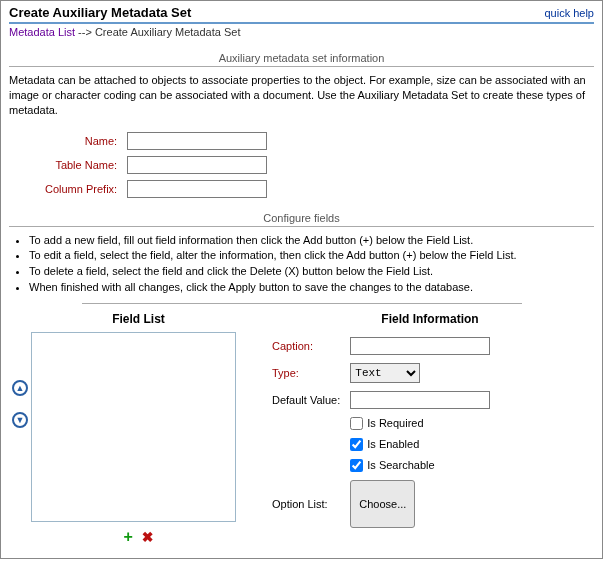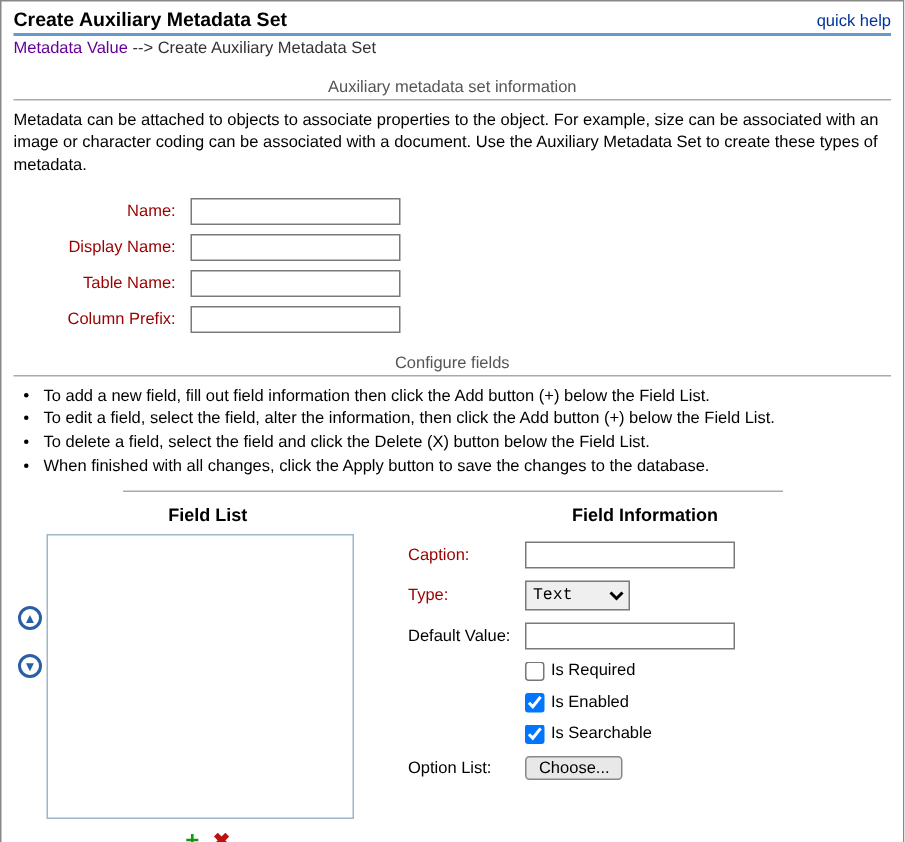--- a/index.html
+++ b/index.html
@@ -157,54 +157,50 @@
     flex: 1;
     padding-left: 20px;
   }
   .info-table td { padding: 3px 4px; font-size: 11px; vertical-align: middle; }
   .info-table .lbl { text-align: left; color: #000; white-space: nowrap; }
   .info-table .lbl.req { color: #990000; }
   .chk-row { display: flex; align-items: center; }
   .chk-row input { margin: 0 4px 0 0; }
   button {
     font-size: 11px;
-    padding: 1px 8px;
+    padding: 17px 8px;
     border: 1px solid #888;
     background: #e8e8e8;
     border-radius: 3px;
     cursor: pointer;
   }
 </style>
 </head>
 <body>
 
 <div class="page">
 
   <div class="hdr-row">
     <div class="hdr-title">Create Auxiliary Metadata Set</div>
     <div class="quick-help">quick help</div>
   </div>
   <div class="hdr-rule"></div>
 
   <div class="breadcrumb">
-    <a href="#">Metadata Value</a><span> --&gt; </span><span>Create Auxiliary Metadata Set</span>
+    <a href="#">Metadata List</a><span> --&gt; </span><span>Create Auxiliary Metadata Set</span>
   </div>
 
   <div class="section-title">Auxiliary metadata set information</div>
   <div class="section-rule"></div>
   <div class="desc">Metadata can be attached to objects to associate properties to the object. For example, size can be associated with an image or character coding can be associated with a document. Use the Auxiliary Metadata Set to create these types of metadata.</div>
 
   <table class="form-table">
     <tbody>
         <tr>
       <td class="lbl">Name:</td>
-      <td><input type="text" class="inp-wide" value="" style=""></td>
-    </tr>
-    <tr>
-      <td class="lbl">Display Name:</td>
       <td><input type="text" class="inp-wide" value="" style=""></td>
     </tr>
     <tr>
       <td class="lbl">Table Name:</td>
       <td><input type="text" class="inp-wide" value="" style=""></td>
     </tr>
     <tr>
       <td class="lbl">Column Prefix:</td>
       <td><input type="text" class="inp-wide" value="" style=""></td>
     </tr>

